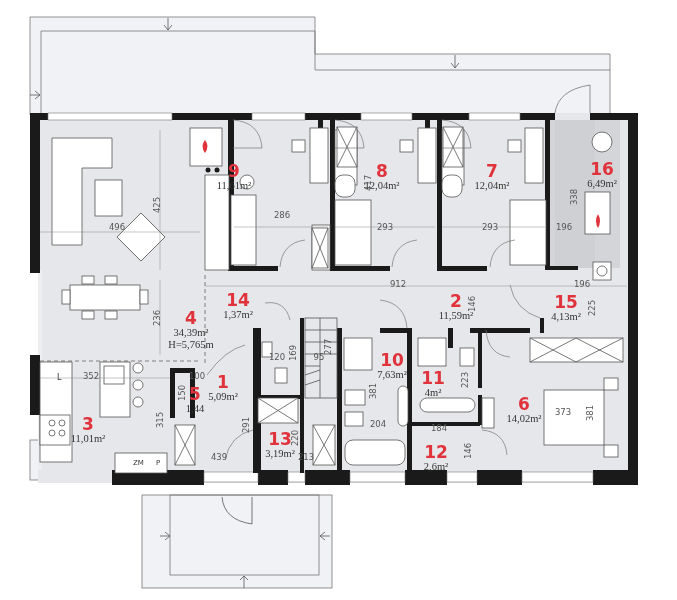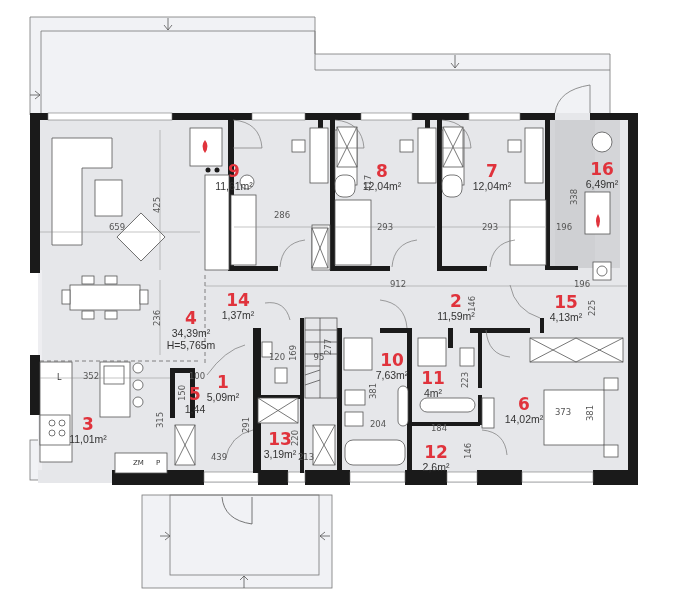--- a/index.html
+++ b/index.html
@@ -1,20 +1,20 @@
 <!DOCTYPE html>
 <html><head>
 <meta charset="utf-8">
 <style>
   html,body{margin:0;padding:0;background:#ffffff;}
   body{width:677px;height:600px;position:relative;overflow:hidden;font-family:"DejaVu Sans Condensed","DejaVu Sans",sans-serif;}
   #plan{position:absolute;left:0;top:0;width:677px;height:600px;}
   .rlabel{position:absolute;text-align:center;transform:translate(-50%,-50%);white-space:nowrap;}
   .rnum{color:#e0333c;font-weight:bold;font-size:17px;line-height:17px;font-family:"DejaVu Sans",sans-serif;}
-  .rarea{color:#333;font-size:10.5px;line-height:12px;font-family:Liberation Sans, sans-serif;}
+  .rarea{color:#333;font-size:10.5px;line-height:12px;font-family:Liberation Serif, serif;}
   .dim{position:absolute;color:#555;font-size:8.5px;font-family:"DejaVu Sans",sans-serif;transform:translate(-50%,-50%);white-space:nowrap;}
   .dim.v{transform:translate(-50%,-50%) rotate(-90deg);}
 </style>
 </head>
 <body>
 
 <svg id="plan" viewBox="0 0 677 600" xmlns="http://www.w3.org/2000/svg">
 
   <g fill="#f1f2f5" stroke="#777" stroke-width="0.8">
     <path d="M30 17 L315 17 L315 54 L610 54 L610 115 L30 115 Z"></path>
@@ -308,21 +308,21 @@
 </div>
 <div class="rlabel" style="left:280px;top:445px">
   <div class="rnum">13</div>
   <div class="rarea">3,19m²</div>
 </div>
 <div class="rlabel" style="left:524px;top:410px">
   <div class="rnum">6</div>
   <div class="rarea">14,02m²</div>
 </div>
 
-<div class="dim" style="left:117px;top:227px">659</div>
+<div class="dim" style="left:117px;top:227px">496</div>
 <div class="dim v" style="left:157px;top:205px">425</div>
 <div class="dim v" style="left:157px;top:318px">236</div>
 <div class="dim" style="left:282px;top:215px">286</div>
 <div class="dim v" style="left:368px;top:183px">417</div>
 <div class="dim" style="left:385px;top:227px">293</div>
 <div class="dim" style="left:490px;top:227px">293</div>
 <div class="dim" style="left:564px;top:227px">196</div>
 <div class="dim v" style="left:574px;top:197px">338</div>
 <div class="dim" style="left:582px;top:284px">196</div>
 <div class="dim v" style="left:592px;top:308px">225</div>

